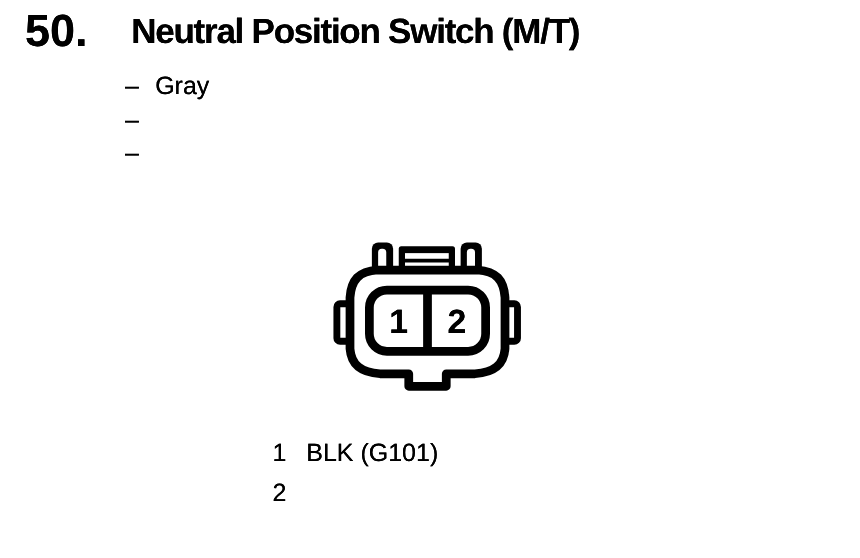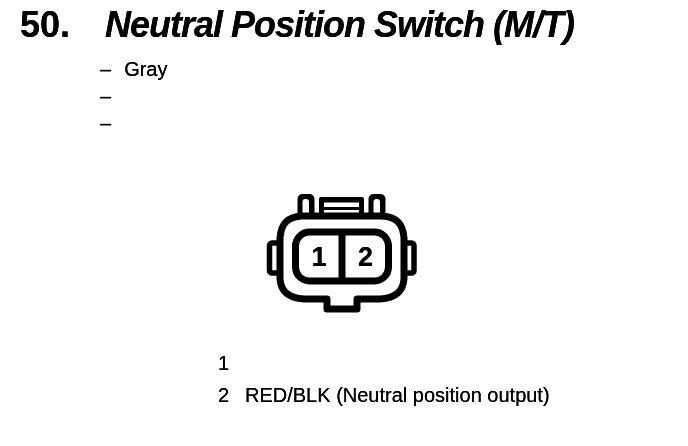--- a/index.html
+++ b/index.html
@@ -18,26 +18,25 @@
     left: 20px;
     top: 5px;
     font-size: 36px;
     font-weight: bold;
     line-height: 40px;
   }
   .page-title {
     position: absolute;
     left: 105px;
     top: 5px;
-    font-size: 36px;
+    font-size: 28px;
     font-weight: bold;
     letter-spacing: -1px;
     line-height: 40px;
     white-space: nowrap;
-    font-style: italic;
   }
   .bullets {
     position: absolute;
     left: 100px;
     top: 56px;
     font-size: 20px;
   }
   .bullet {
     display: flex;
     align-items: baseline;
@@ -114,20 +113,20 @@
       <rect x="33.5" y="44" width="93" height="49" rx="14" fill="#fff" stroke="#000" stroke-width="7"></rect>
       <line x1="80" y1="44" x2="80" y2="93" stroke="#000" stroke-width="7"></line>
       <text x="57" y="78" font-family="Liberation Sans, sans-serif" font-size="27" font-weight="bold" text-anchor="middle" fill="#000">1</text>
       <text x="103.5" y="78" font-family="Liberation Sans, sans-serif" font-size="27" font-weight="bold" text-anchor="middle" fill="#000">2</text>
     </svg>
   </div>
 
   <div class="legend">
     <div class="legend-row">
       <span class="pin-no">1</span>
+      <span>BLK (G101)</span>
     </div>
     <div class="legend-row">
       <span class="pin-no">2</span>
-      <span>RED/BLK (Neutral position output)</span>
     </div>
   </div>
 
 </div>
 
 </body></html>

